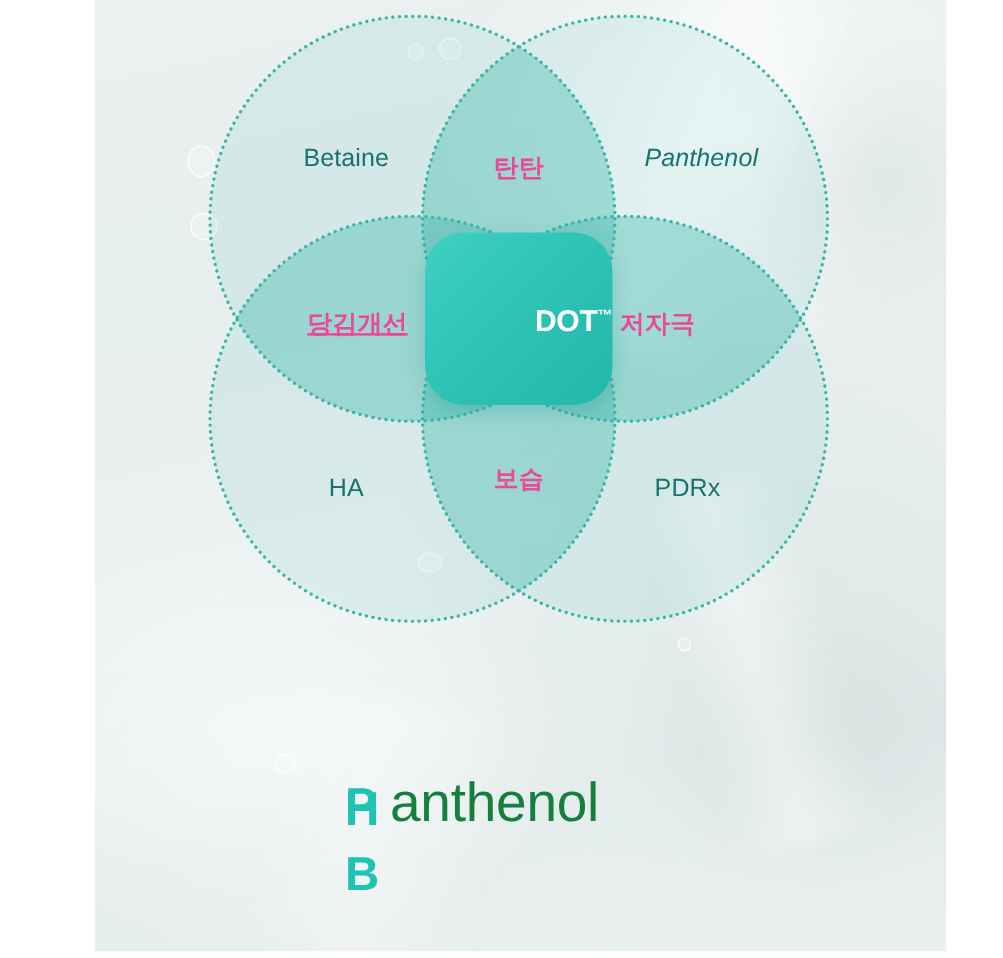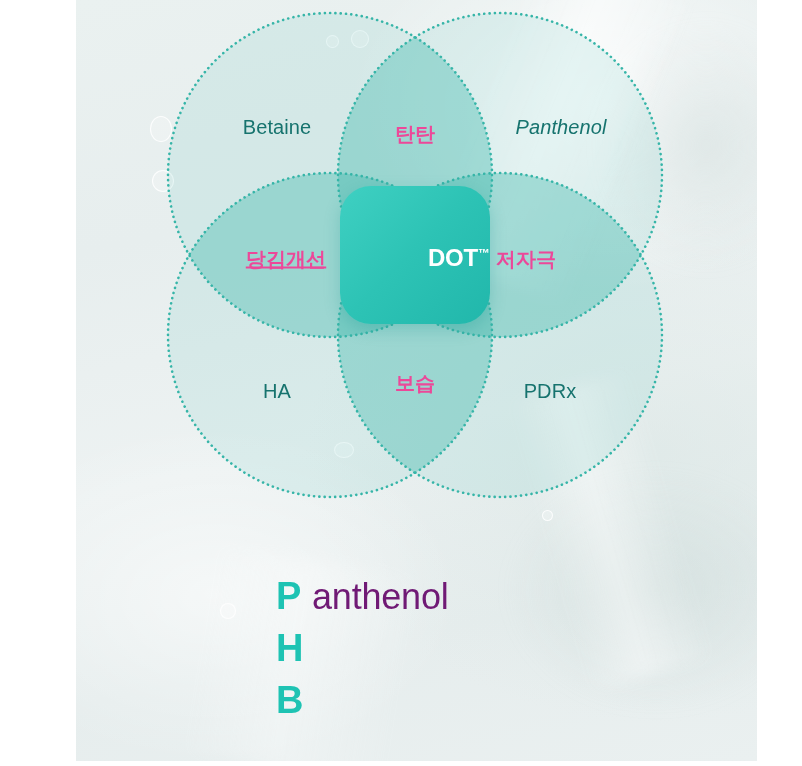--- a/index.html
+++ b/index.html
@@ -128,26 +128,27 @@
     height: 52px;
   }
   .acro-initial {
     color: #1ec3b3;
     font-weight: 700;
     font-size: 38px;
     line-height: 42px;
     min-width: 34px;
   }
   .acro-rest {
-    color: #701a75;
+    color: #15803d;
     font-weight: 400;
-    font-size: 36px;
+    font-size: 44px;
     line-height: 42px;
     letter-spacing: -0.2px;
     margin-left: 2px;
+    margin-top: 47px;
   }
 </style>
 </head>
 <body>
 
 <div id="stage">
 
   <div id="panel">
     <div class="shade s1"></div>
     <div class="shade s2"></div>

